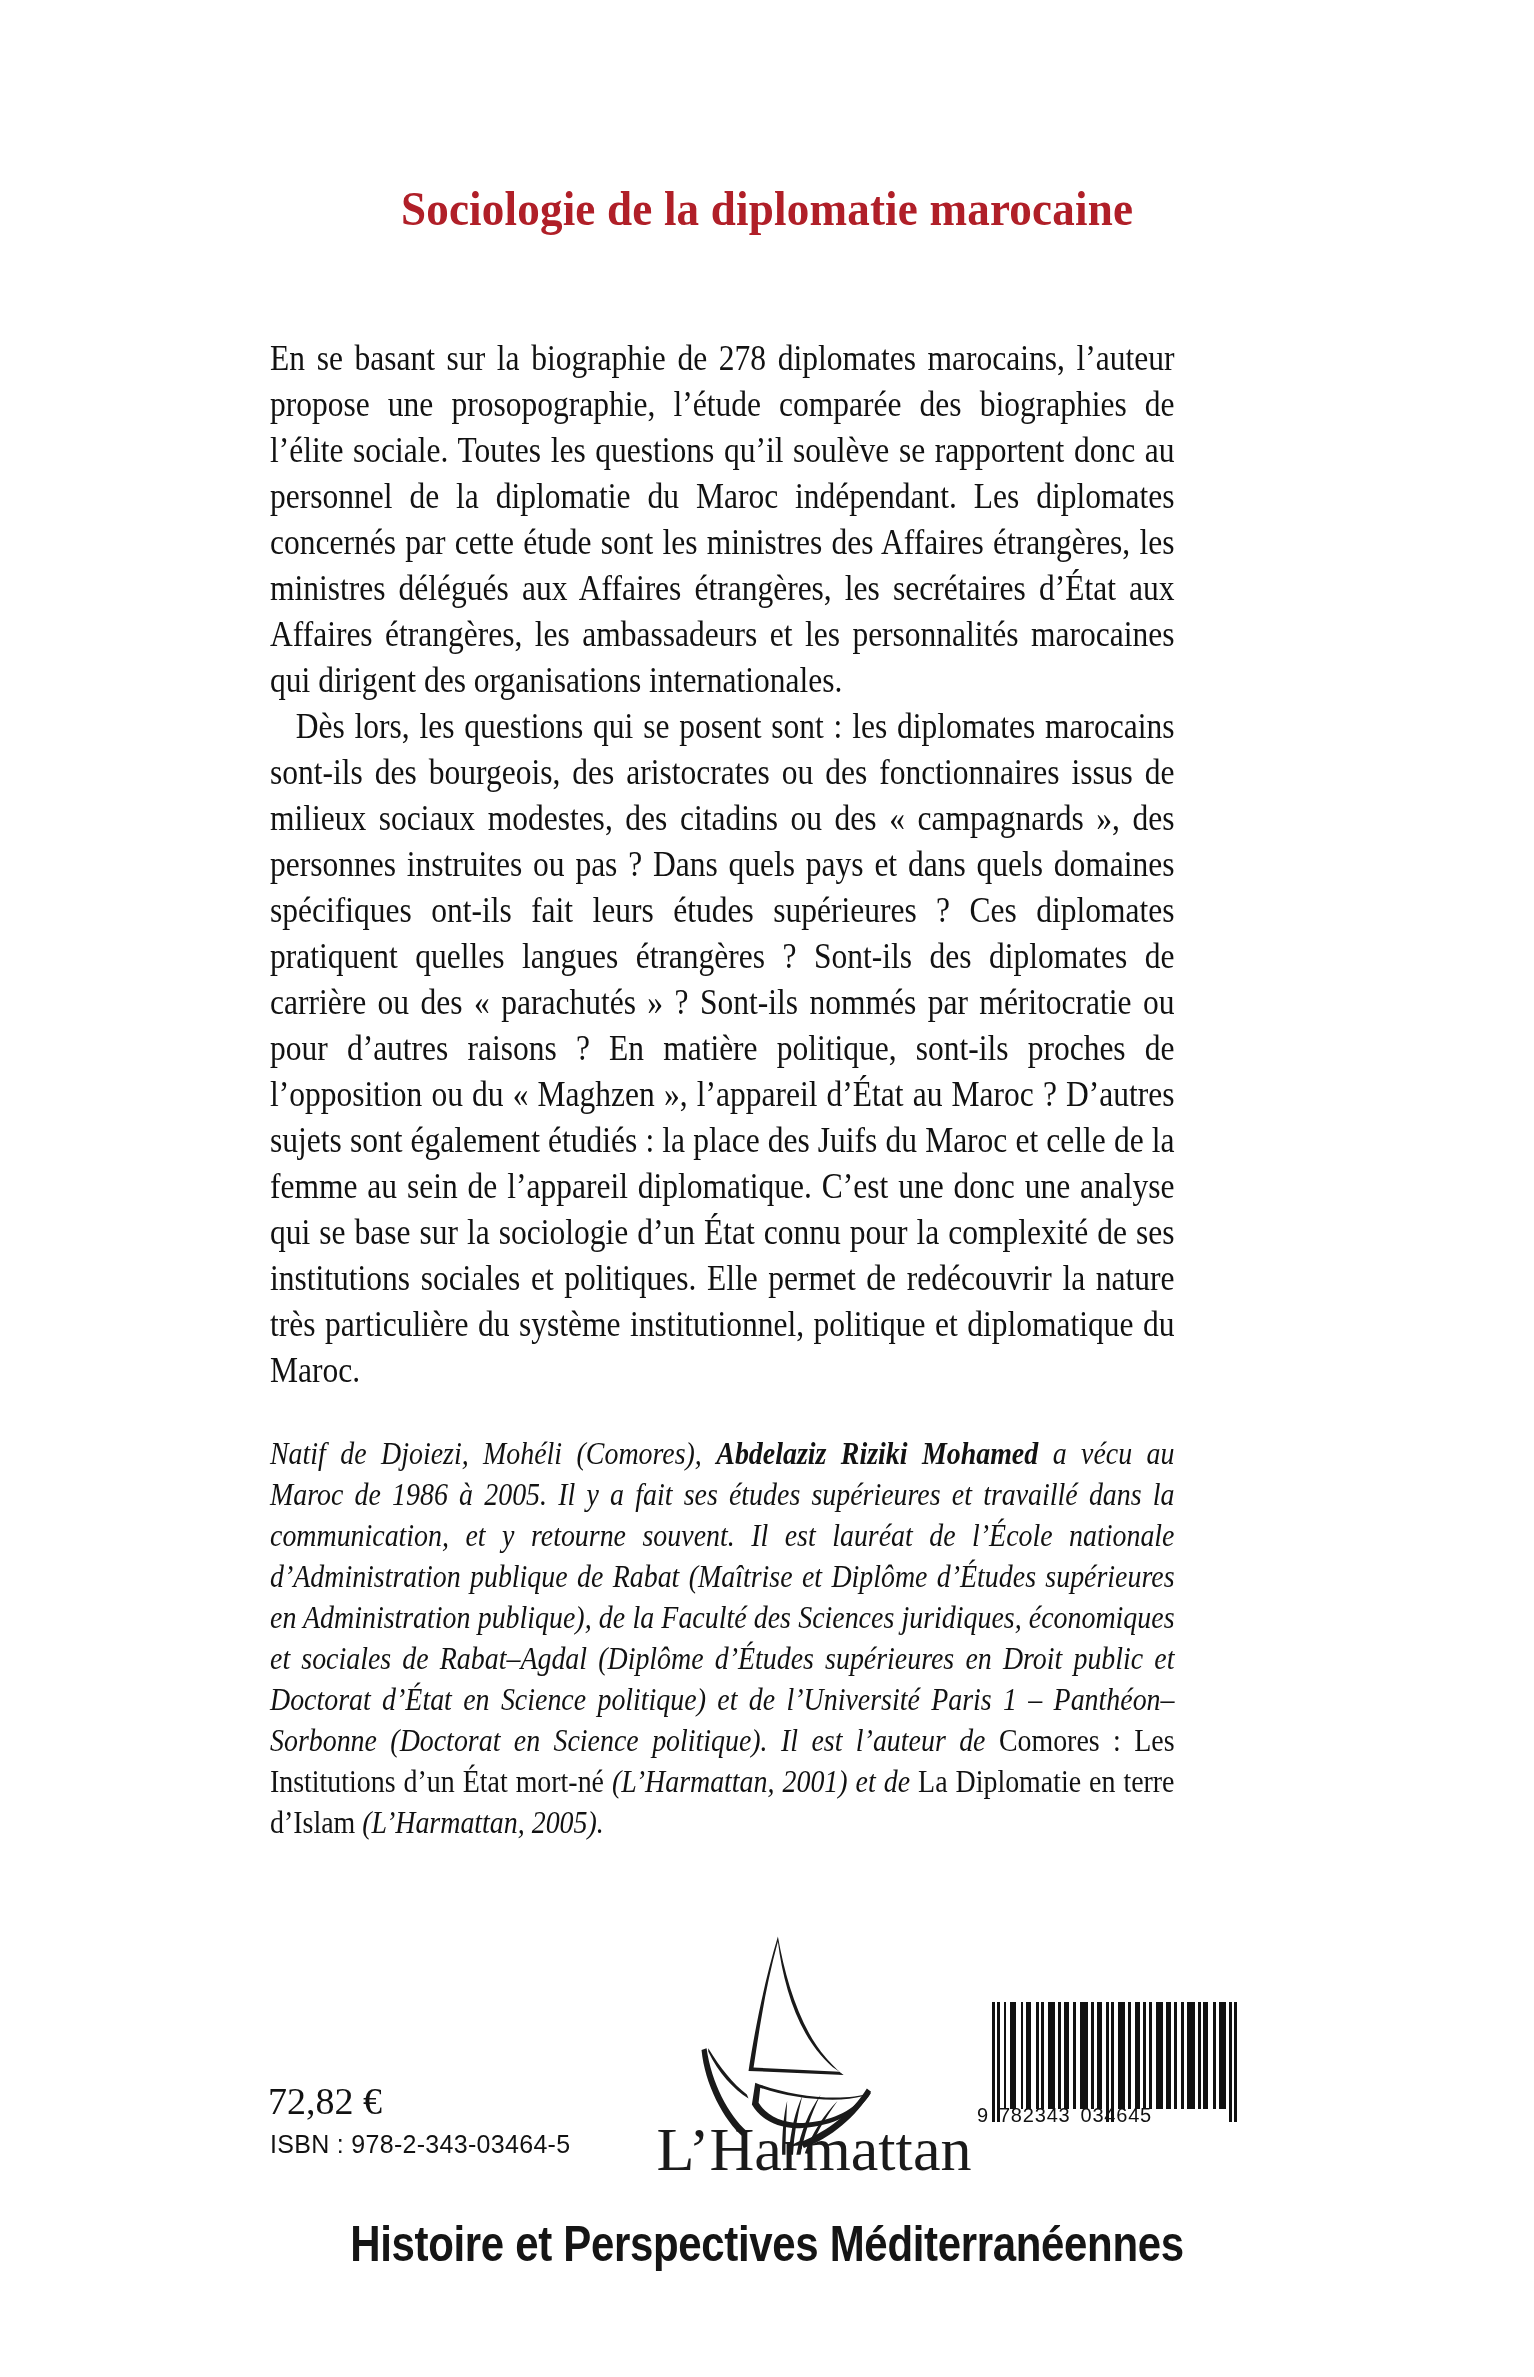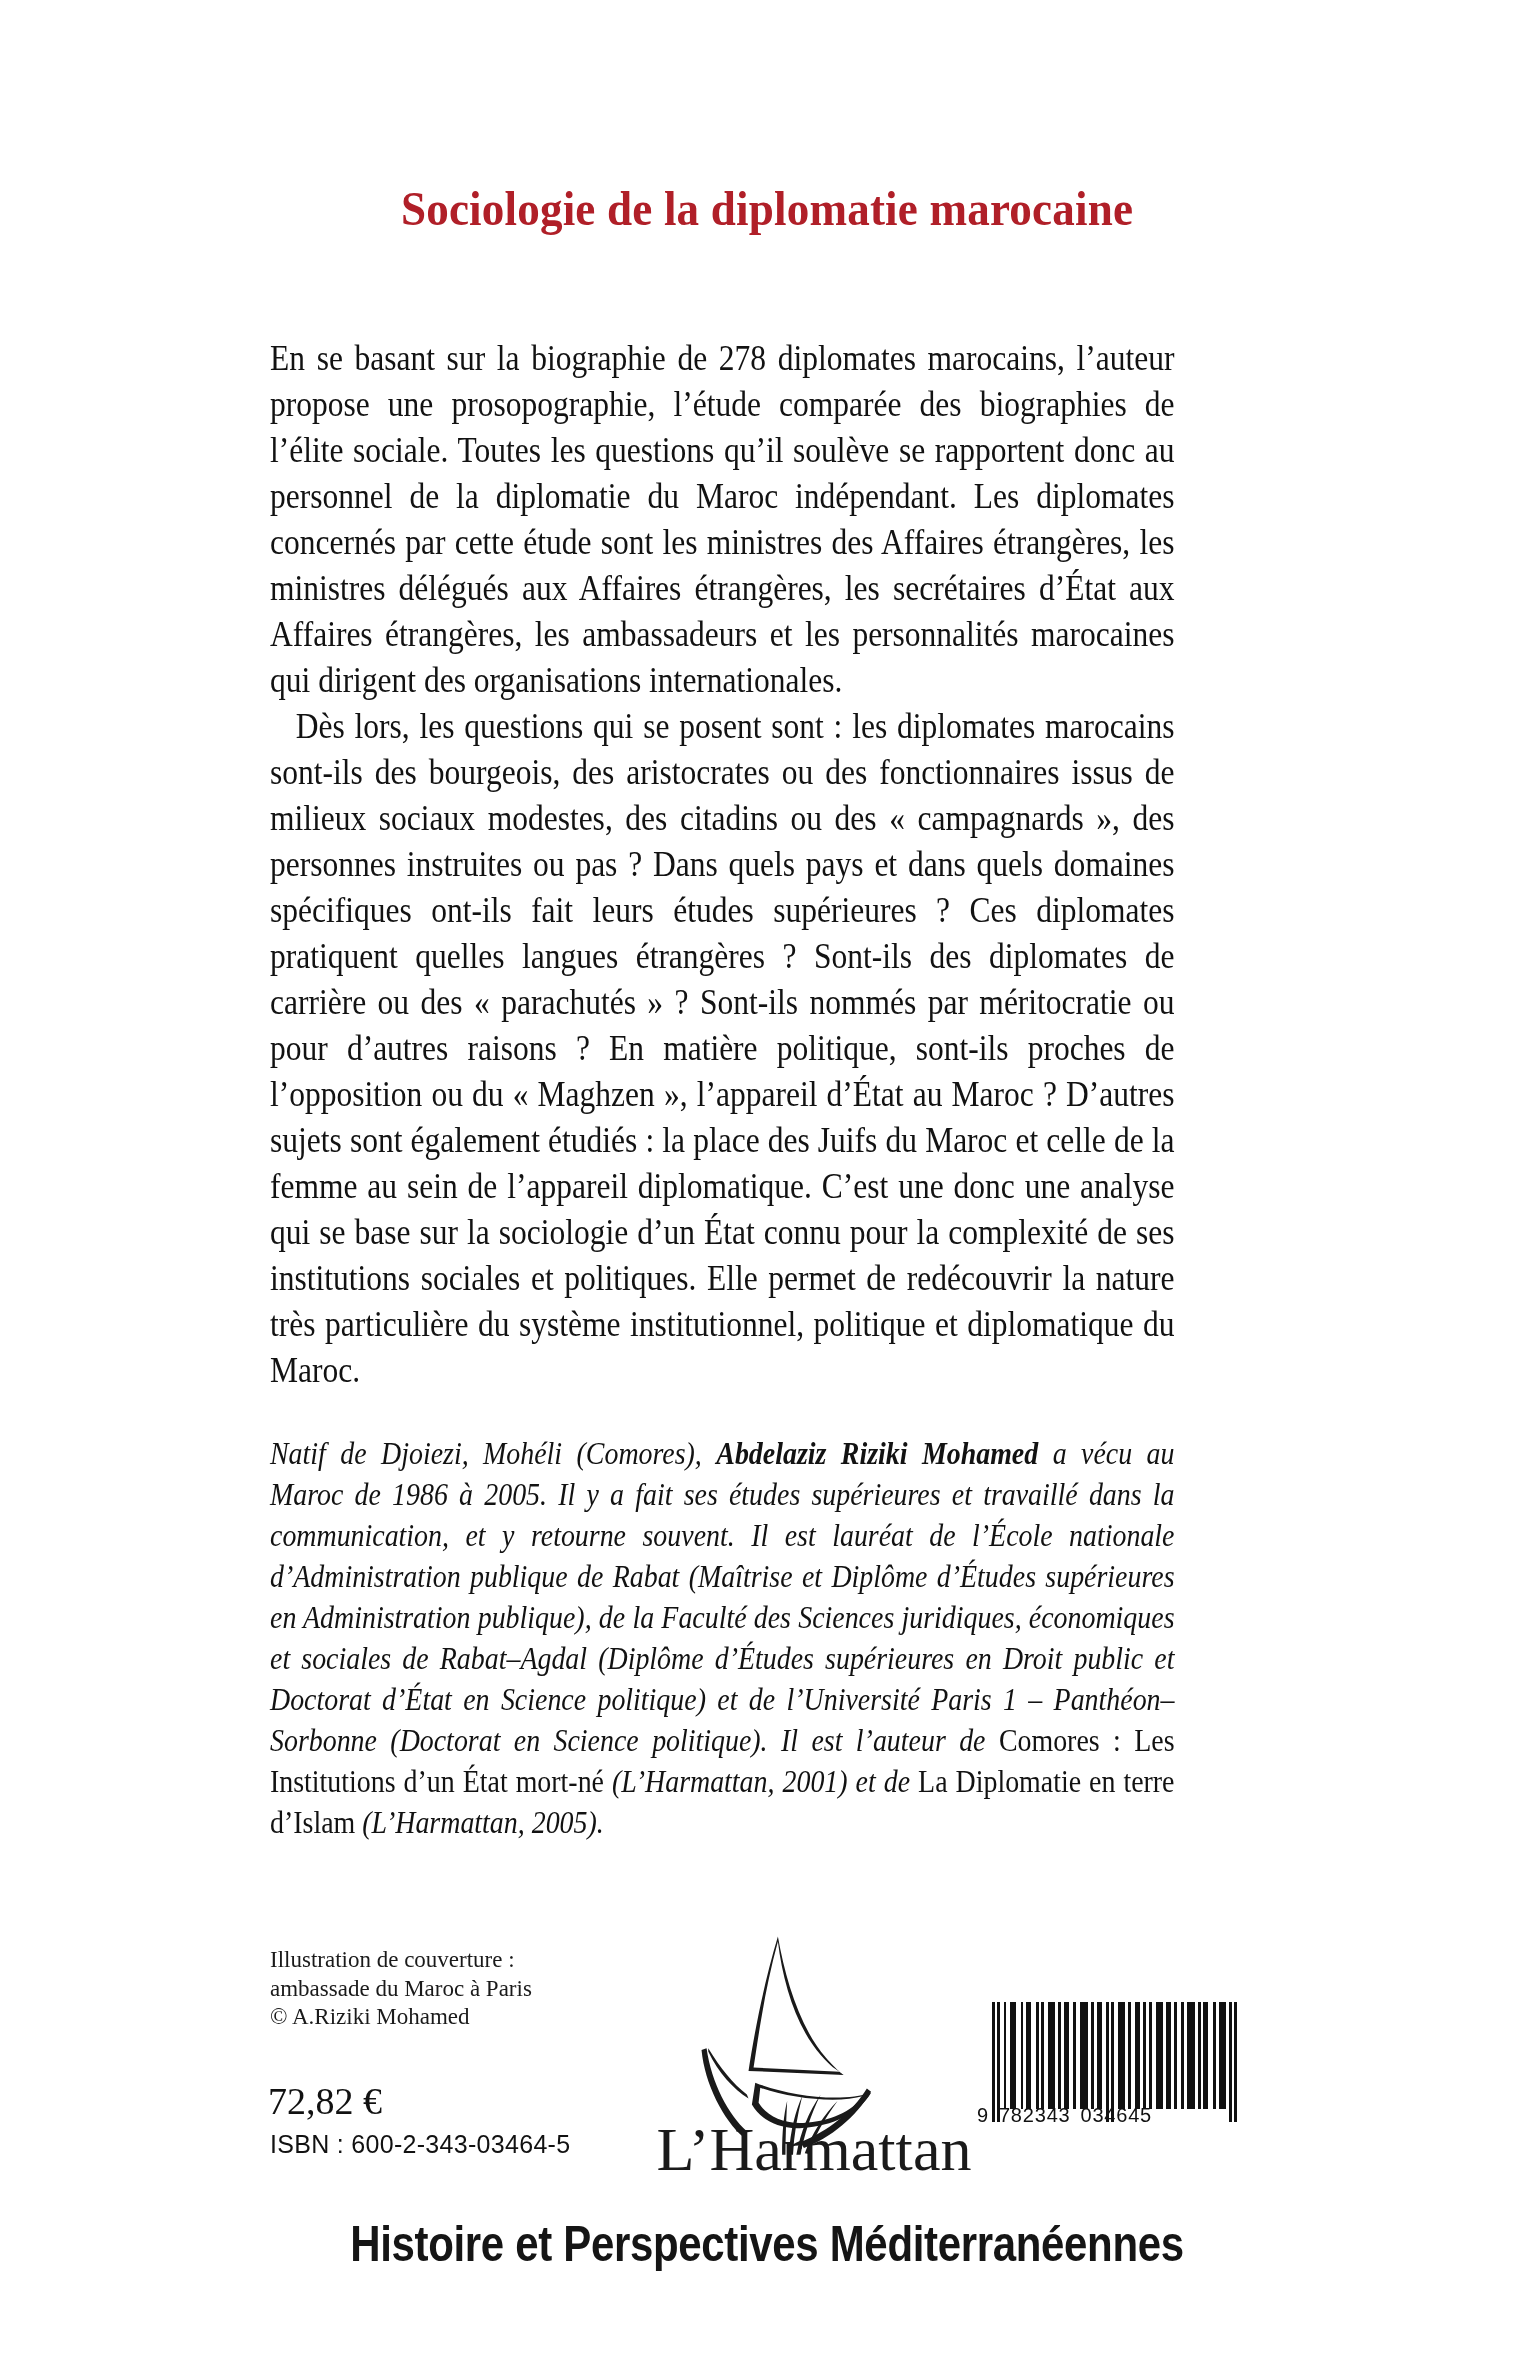--- a/index.html
+++ b/index.html
@@ -193,29 +193,24 @@
 
   <div id="blurb">
     <p>En se basant sur la biographie de 278 diplomates marocains, l’auteur propose une prosopographie, l’étude comparée des biographies de l’élite sociale. Toutes les questions qu’il soulève se rapportent donc au personnel de la diplomatie du Maroc indépendant. Les diplomates concernés par cette étude sont les ministres des Affaires étrangères, les ministres délégués aux Affaires étrangères, les secrétaires d’État aux Affaires étrangères, les ambassadeurs et les personnalités marocaines qui dirigent des organisations internationales.</p>
     <p class="indented">Dès lors, les questions qui se posent sont : les diplomates marocains sont-ils des bourgeois, des aristocrates ou des fonctionnaires issus de milieux sociaux modestes, des citadins ou des « campagnards », des personnes instruites ou pas ? Dans quels pays et dans quels domaines spécifiques ont-ils fait leurs études supérieures ? Ces diplomates pratiquent quelles langues étrangères ? Sont-ils des diplomates de carrière ou des « parachutés » ? Sont-ils nommés par méritocratie ou pour d’autres raisons ? En matière politique, sont-ils proches de l’opposition ou du « Maghzen », l’appareil d’État au Maroc ? D’autres sujets sont également étudiés : la place des Juifs du Maroc et celle de la femme au sein de l’appareil diplomatique. C’est une donc une analyse qui se base sur la sociologie d’un État connu pour la complexité de ses institutions sociales et politiques. Elle permet de redécouvrir la nature très particulière du système institutionnel, politique et diplomatique du Maroc.</p>
   </div>
 
   <div id="author-bio">
     <p><span>Natif de Djoiezi, Mohéli (Comores), </span><span class="bio-author-name">Abdelaziz Riziki Mohamed</span><span> a vécu au Maroc de 1986 à 2005. Il y a fait ses études supérieures et travaillé dans la communication, et y retourne souvent. Il est lauréat de l’École nationale d’Administration publique de Rabat (Maîtrise et Diplôme d’Études supérieures en Administration publique), de la Faculté des Sciences juridiques, économiques et sociales de Rabat–Agdal (Diplôme d’Études supérieures en Droit public et Doctorat d’État en Science politique) et de l’Université Paris 1 – Panthéon–Sorbonne (Doctorat en Science politique). Il est l’auteur de </span><span class="bio-roman">Comores : Les Institutions d’un État mort-né</span><span> (L’Harmattan, 2001) et de </span><span class="bio-roman">La Diplomatie en terre d’Islam</span><span> (L’Harmattan, 2005).</span></p>
   </div>
 
-  <div id="illustration-credit">
-    <div>Illustration de couverture :</div>
-    <div>ambassade du Maroc à Paris</div>
-    <div>© A.Riziki Mohamed</div>
-  </div>
 
   <div id="price">72,82 €</div>
 
-  <div id="isbn">ISBN : 600-2-343-03464-5</div>
+  <div id="isbn">ISBN : 978-2-343-03464-5</div>
 
   <div id="publisher-logo">
     <svg viewBox="0 0 400 330" xmlns="http://www.w3.org/2000/svg">
 
       <path d="M157 40 C 166 92, 184 150, 214 184 C 228 200, 234 204, 236 205
                L 122 200 C 128 160, 140 96, 157 40 Z" fill="#1a1a1a"></path>
       <path d="M157 46 C 163 96, 179 148, 208 181 C 220 195, 227 199, 231 201
                L 128 196 C 134 157, 142 100, 157 46 Z" fill="#ffffff"></path>
 
       <path d="M74 173 C 88 196, 104 216, 120 228 L 122 233 C 104 222, 86 202, 74 177 Z" fill="#1a1a1a"></path>

